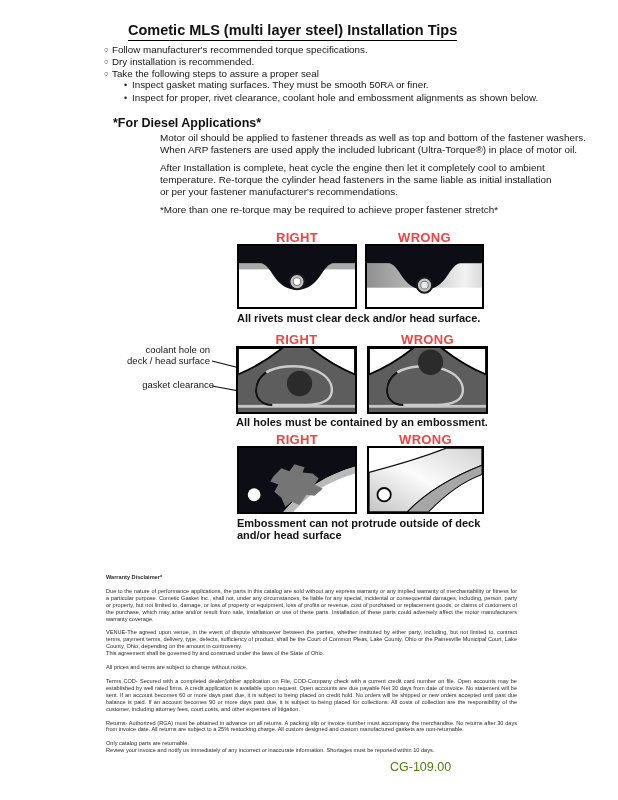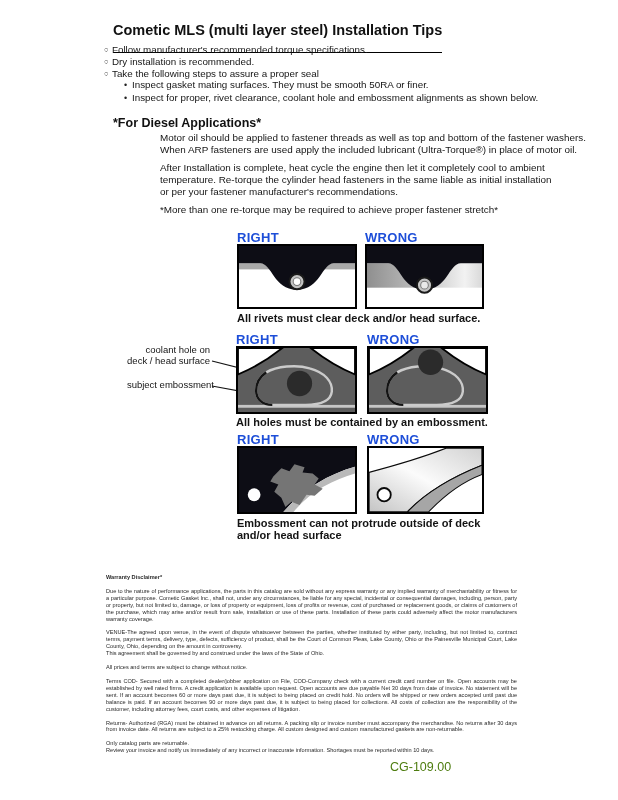--- a/index.html
+++ b/index.html
@@ -5,32 +5,32 @@
   html,body{margin:0;padding:0;background:#ffffff;}
   #page{
     position:relative;width:618px;height:800px;background:#ffffff;overflow:hidden;
     font-family:"Liberation Sans","DejaVu Sans",sans-serif;color:#1a1a1a;
   }
   .abs{position:absolute;}
   
   .doc-title{
     left:113px;top:22px;font-size:14.5px;font-weight:700;color:#111;
   }
-  .doc-title span{display:inline-block;border-bottom:1.6px solid #000;padding-bottom:14px;}
+  .doc-title span{display:inline-block;border-bottom:1.6px solid #000;padding-bottom:2px;margin-left:15px;}
   .tips-list{left:104px;top:44px;font-size:9.8px;line-height:11.8px;color:#151515;}
   .tip-row{white-space:nowrap;}
   .tip-row .marker{display:inline-block;width:8px;font-size:7.5px;vertical-align:1px;color:#222;}
   .sub{padding-left:20px;}
   .sub .marker{font-size:9px;vertical-align:0;}
   
   .diesel-heading{left:113px;top:116px;font-size:12.5px;font-weight:700;color:#111;}
   .bodytext{left:113px;font-size:9.9px;line-height:11.8px;color:#151515;}
   .bodytext div{white-space:nowrap;margin-left:47px;}
   
-  .dlabel{font-size:13px;font-weight:700;color:#1d4ed8;letter-spacing:.3px;}
+  .dlabel{font-size:13px;font-weight:700;color:#ef4444;text-align:center;letter-spacing:.3px;}
   .panel{box-sizing:border-box;border:2.5px solid #000;background:#fff;}
   .panel svg{display:block;width:100%;height:100%;}
   .caption{font-size:11px;font-weight:700;color:#141414;line-height:12px;}
   .sidelabel{font-size:9.5px;color:#141414;text-align:right;line-height:11px;}
   
   .legal{left:106px;top:574px;width:411px;font-size:5.6px;line-height:6.9px;color:#2a2a2a;text-align:justify;}
   .legal .lheading{font-weight:700;margin-bottom:7px;}
   .legal p{margin:0 0 7px 0;}
   .legal p.nogap{margin-top:-7px;}
   .footer-code{left:390px;top:760px;font-size:12.5px;color:#4d7c0f;}
@@ -96,21 +96,21 @@
   </div>
   <div class="abs caption" style="left:237px;top:312px;">All rivets must clear deck and/or head surface.</div>
 
   <div class="abs dlabel" style="left:236px;top:332px;width:121px;">RIGHT</div>
   <div class="abs dlabel" style="left:367px;top:332px;width:121px;">WRONG</div>
 
   <div class="abs sidelabel" style="left:90px;top:344px;width:120px;">
     <div>coolant hole on</div>
     <div>deck / head surface</div>
   </div>
-  <div class="abs sidelabel" style="left:90px;top:379px;width:124px;">subject embossment</div>
+  <div class="abs sidelabel" style="left:90px;top:379px;width:124px;">gasket clearance</div>
 
   <svg class="abs" style="left:210px;top:352px;" width="85" height="48">
     <line x1="2" y1="9" x2="77" y2="28" stroke="#141414" stroke-width="1.1"></line>
     <line x1="2" y1="34" x2="56" y2="44" stroke="#141414" stroke-width="1.1"></line>
   </svg>
 
   <div class="abs panel" style="left:236px;top:346px;width:121px;height:68px;">
     <svg viewBox="0 0 116 63" preserveAspectRatio="none">
       <rect x="0" y="0" width="116" height="63" fill="#5d5d5d"></rect>
       <rect x="0" y="56" width="116" height="2.8" fill="#c6c6c6"></rect>

